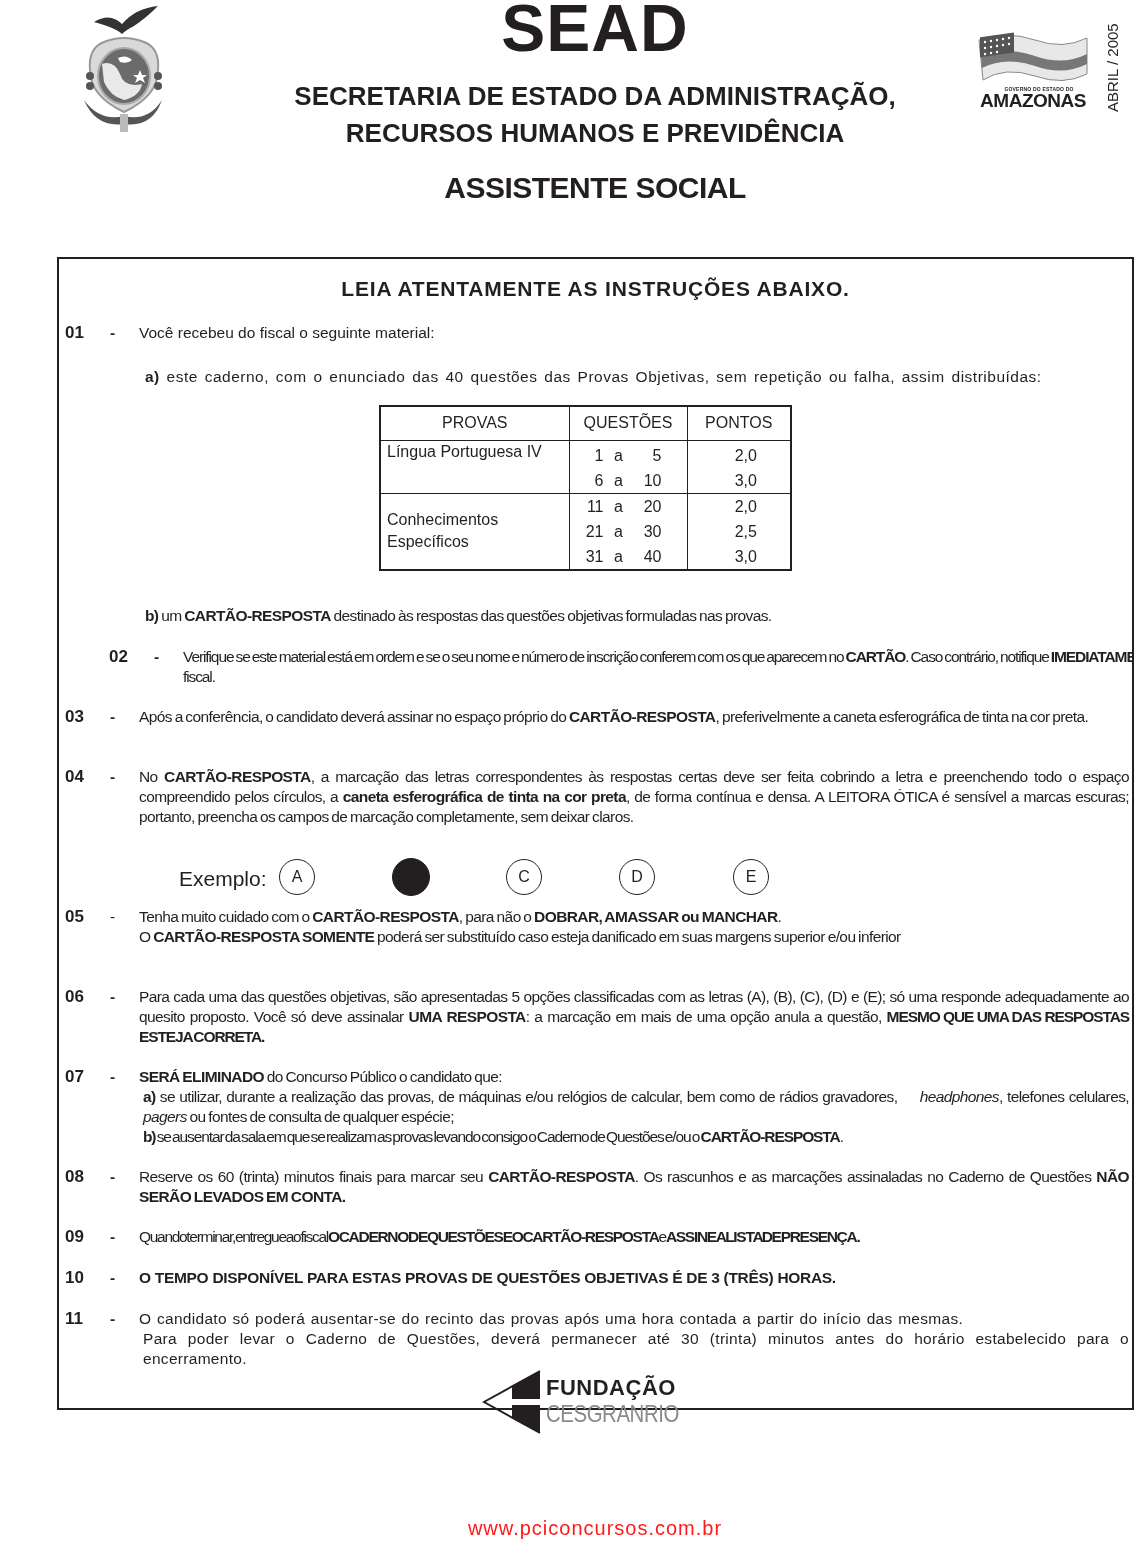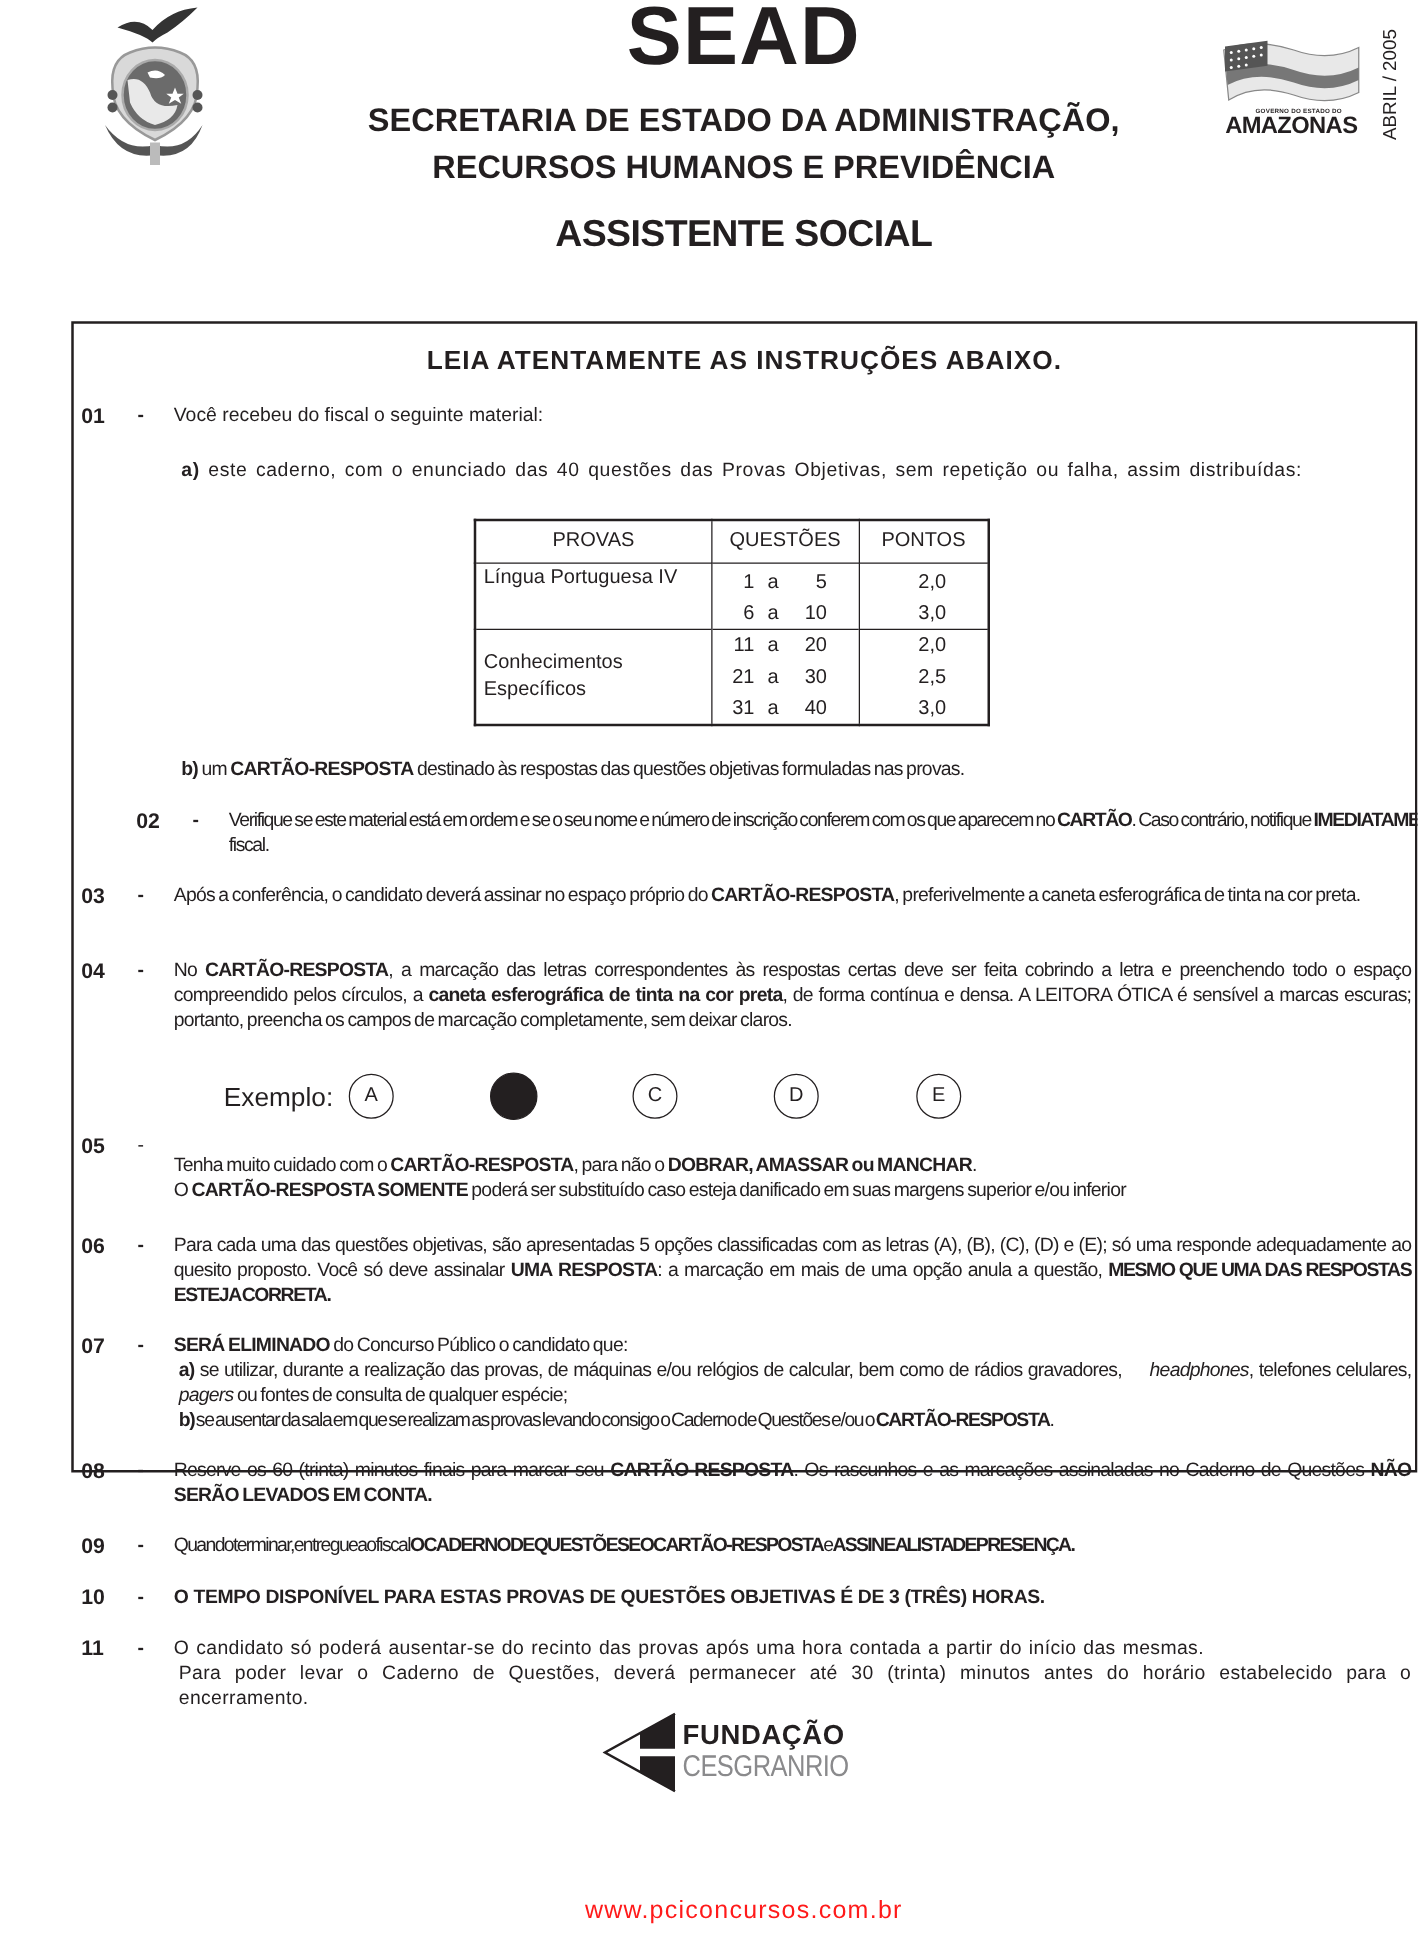--- a/index.html
+++ b/index.html
@@ -18,37 +18,37 @@
     font-size: 30px; font-weight: bold; line-height: 36px; letter-spacing: -0.5px; }
   .gov-logo { position: absolute; left: 975px; top: 30px; width: 118px; height: 85px; }
   .gov-small { position: absolute; left: 990px; top: 86px; width: 98px; text-align: center;
     font-size: 5px; font-weight: bold; letter-spacing: 0.2px; }
   .gov-big { position: absolute; left: 977px; top: 91px; width: 112px; text-align: center;
     font-size: 19px; font-weight: bold; letter-spacing: -0.5px; line-height: 20px; }
   .date-vert { position: absolute; left: 1104px; top: 112px; transform: rotate(-90deg);
     transform-origin: left top; font-size: 15px; white-space: nowrap; color: #231f20; }
 
   
-  .frame { position: absolute; left: 57px; top: 257px; width: 1077px; height: 921px;
+  .frame { position: absolute; left: 57px; top: 257px; width: 1077px; height: 1153px;
     border: 2px solid #231f20; }
   .frame-title { position: absolute; left: 0; width: 1073px; top: 18px; text-align: center;
     font-size: 21px; font-weight: bold; letter-spacing: 0.8px; }
 
   .item { position: absolute; left: 6px; width: 1064px; font-size: 15.5px; line-height: 20px; }
   .item .num { position: absolute; left: 0; top: 0; font-weight: bold; font-size: 17px; }
   .item .dash { position: absolute; left: 45px; top: 0; font-weight: bold; }
   .item .body { margin-left: 74px; text-align: justify; }
   .item .body b { font-weight: bold; }
   .cond { letter-spacing: -0.6px; word-spacing: -1px; }
   .very-cond { letter-spacing: -1.1px; word-spacing: -2px; }
   .wide { letter-spacing: 0.5px; word-spacing: 2px; }
   .sub-a { margin-left: 80px; text-align: justify; font-size: 15.5px; line-height: 20px; }
 
   
-  .prova-table { position: absolute; left: 320px; top: 156px; border-collapse: collapse;
+  .prova-table { position: absolute; left: 320px; top: 146px; border-collapse: collapse;
     border: 2px solid #231f20; font-size: 16px; }
   .prova-table th, .prova-table td { border-left: 1px solid #231f20; border-right: 1px solid #231f20; }
   .prova-table th { font-weight: normal; height: 34px; border-bottom: 1px solid #231f20; padding: 0 10px; }
   .prova-table td { vertical-align: top; padding: 0 6px; }
   .prova-table .grp { border-top: 1px solid #231f20; }
   .col1 { width: 189px; }
   .col2 { width: 118px; }
   .col3 { width: 104px; }
   .q-line { height: 25px; line-height: 25px; display: flex; }
   .q-line span { display: inline-block; text-align: right; }
@@ -243,21 +243,21 @@
     <div class="bubble" style="left:100px;">A</div>
     <div class="bubble filled" style="left:213px;"></div>
     <div class="bubble" style="left:327px;">C</div>
     <div class="bubble" style="left:440px;">D</div>
     <div class="bubble" style="left:554px;">E</div>
   </div>
 
   <div class="item" style="top:648px;">
     <span class="num">05</span>
     <span class="dash" style="font-weight:normal;">-</span>
-    <div class="body cond" style="text-align:left;margin-top:16px;">
+    <div class="body cond" style="text-align:left;">
       <div>
         <span>Tenha muito cuidado com o</span>
         <b>CARTÃO-RESPOSTA</b><span>, para não o</span>
         <b>DOBRAR,  AMASSAR ou  MANCHAR</b><span>.</span>
       </div>
       <div>
         <span>O</span>
         <b>CARTÃO-RESPOSTA SOMENTE</b>
         <span>poderá ser substituído caso esteja danificado em suas margens superior e/ou inferior</span>
       </div>

